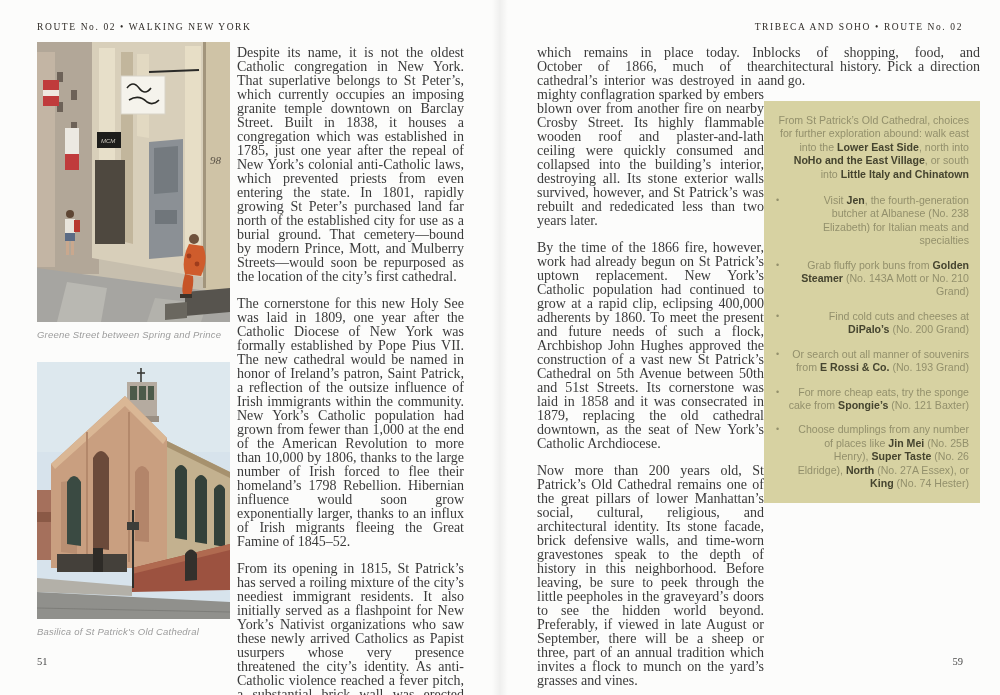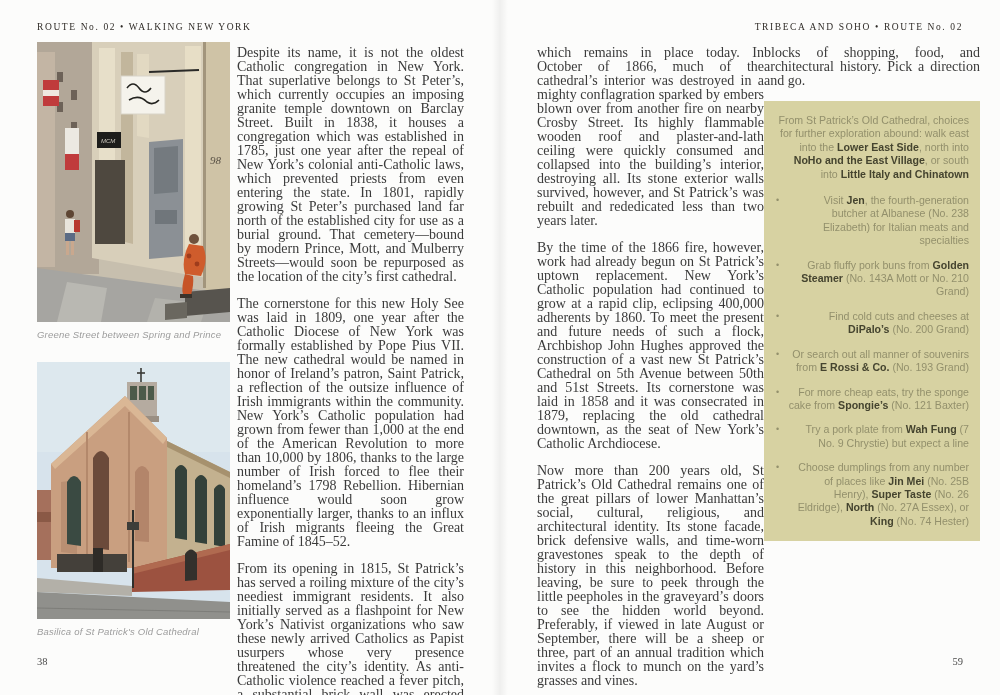--- a/index.html
+++ b/index.html
@@ -173,21 +173,20 @@
     <p>blocks of shopping, food, and architectural history. Pick a direction and go.</p>
 
     <aside class="sidebar">
       <p class="sidebar-intro"><span>From St Patrick’s Old Cathedral, choices for further exploration abound: walk east into the </span><span class="seg-bold">Lower East Side</span><span>, north into </span><span class="seg-bold">NoHo and the East Village</span><span>, or south into </span><span class="seg-bold">Little Italy and Chinatown</span></p>
       <ul>
         <li><span>Visit </span><span class="seg-bold">Jen</span><span>, the fourth-generation butcher at Albanese (No. 238 Elizabeth) for Italian meats and specialties</span></li>
         <li><span>Grab fluffy pork buns from </span><span class="seg-bold">Golden Steamer</span><span> (No. 143A Mott or No. 210 Grand)</span></li>
         <li><span>Find cold cuts and cheeses at </span><span class="seg-bold">DiPalo’s</span><span> (No. 200 Grand)</span></li>
         <li><span>Or search out all manner of souvenirs from </span><span class="seg-bold">E Rossi &amp; Co.</span><span> (No. 193 Grand)</span></li>
         <li><span>For more cheap eats, try the sponge cake from </span><span class="seg-bold">Spongie’s</span><span> (No. 121 Baxter)</span></li>
-        <li><span>Try a pork plate from </span><span class="seg-bold">Wah Fung</span><span> (7 No. 9 Chrystie) but expect a line</span></li>
         <li><span>Choose dumplings from any number of places like </span><span class="seg-bold">Jin Mei</span><span> (No. 25B Henry), </span><span class="seg-bold">Super Taste</span><span> (No. 26 Eldridge), </span><span class="seg-bold">North</span><span> (No. 27A Essex), or </span><span class="seg-bold">King</span><span> (No. 74 Hester)</span></li>
       </ul>
     </aside>
   </div>
 
-  <div class="page-number pn-left">38</div>
+  <div class="page-number pn-left">51</div>
   <div class="page-number pn-right">59</div>
 </div>
 
 </body></html>

